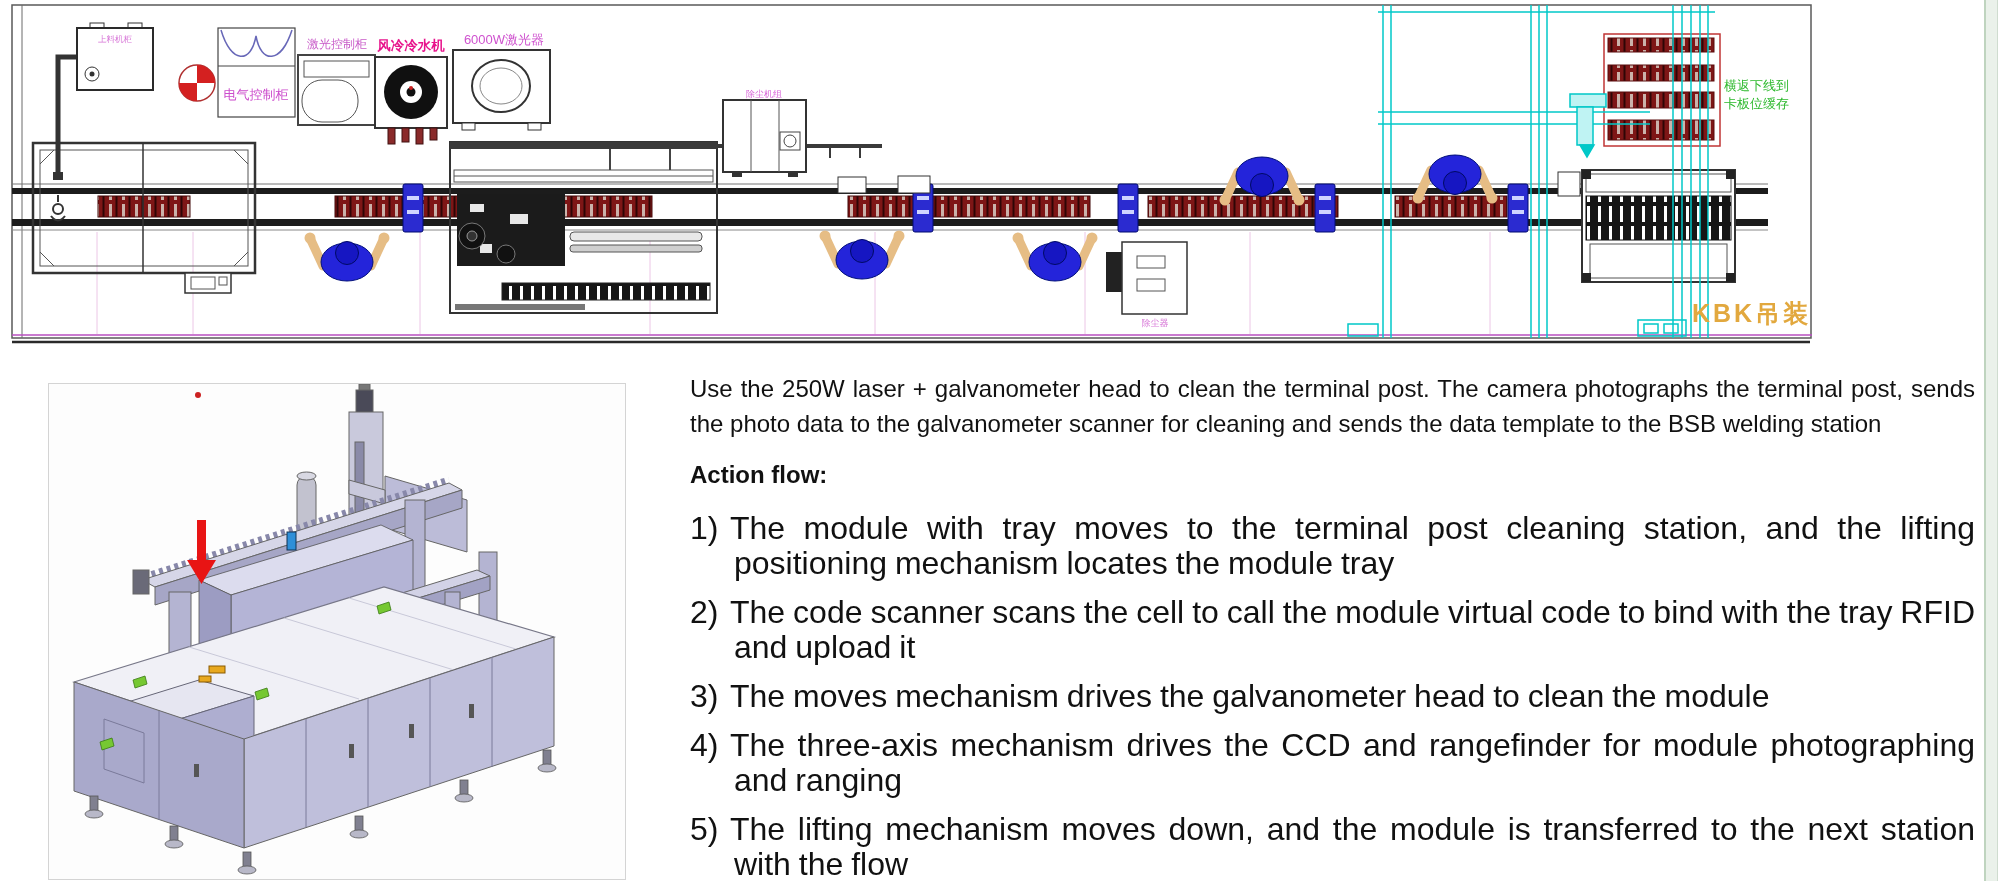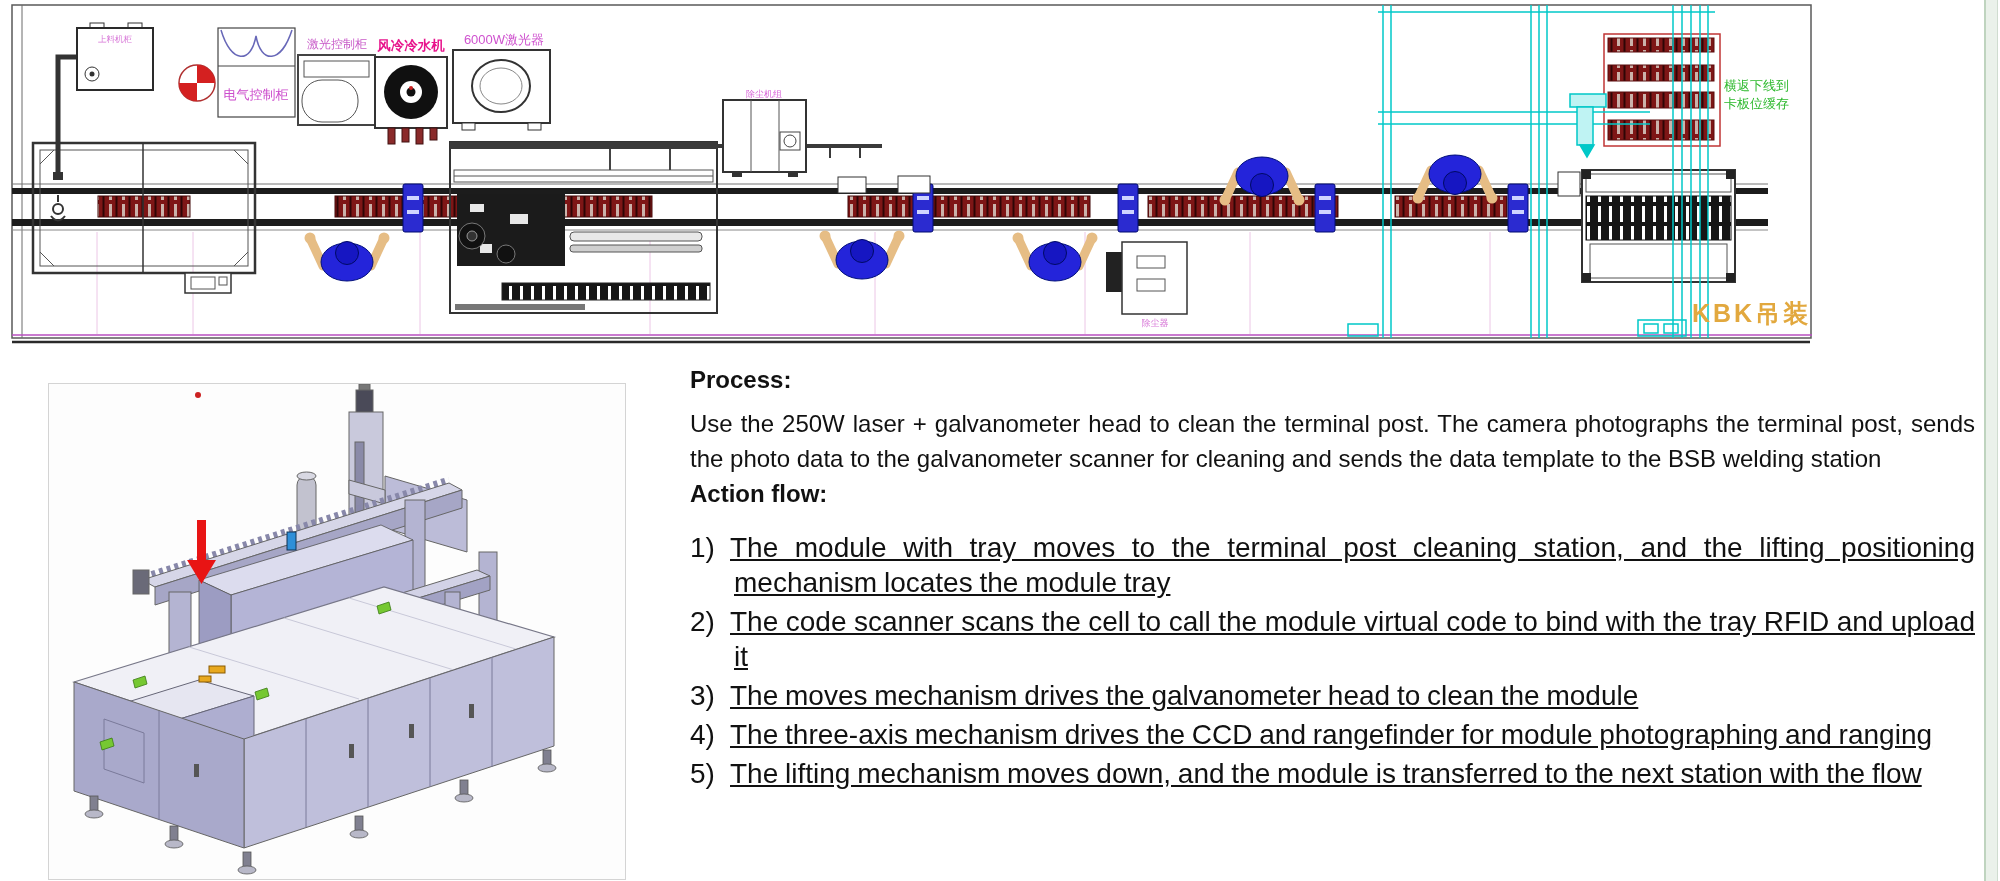--- a/index.html
+++ b/index.html
@@ -7,25 +7,25 @@
           font-family:"Liberation Sans",sans-serif;color:#111;}
   #cad-wrap{position:absolute;left:10px;top:4px;width:1802px;height:340px;}
   #green-strip{position:absolute;left:1984px;top:0;width:11px;height:881px;
                background:#eaf1ea;border-left:2px solid #bfd4bf;border-right:1px solid #cfdccf;}
   #photo-wrap{position:absolute;left:48px;top:383px;width:576px;height:495px;
               border:1px solid #d4d4d4;background:#fdfdfd;}
   #text-panel{position:absolute;left:690px;top:362px;width:1285px;}
   .hline{font-size:24px;font-weight:bold;line-height:35px;}
   .hline .colon{font-weight:bold;}
   .para{font-size:24px;line-height:35px;text-align:justify;text-align-last:left;margin-top:9px;}
-  .h2{margin-top:0;}
+  .h2{margin-top:16px;}
   .steps{margin-top:19px;}
-  .step{font-size:28px;line-height:35px;text-align:justify;text-align-last:left;
-        padding-left:44px;text-indent:-44px;word-spacing:-1px;text-decoration:underline;}
-  .step + .step{margin-top:4px;}
+  .step{font-size:32px;line-height:35px;text-align:justify;text-align-last:left;
+        padding-left:44px;text-indent:-44px;word-spacing:-1px;}
+  .step + .step{margin-top:14px;}
   .step .num{display:inline-block;width:40px;text-indent:0;}
   svg text{font-family:sans-serif;}
 </style>
 </head>
 <body>
 
 <div id="screen">
 
   <div id="cad-wrap">
   <svg width="1802" height="340" viewBox="0 0 1802 340">
@@ -386,21 +386,20 @@
     </g>
 
     <g>
       <rect x="148" y="136" width="9" height="42" fill="#e81414"></rect>
       <polygon points="138,176 167,176 152.5,200" fill="#e81414"></polygon>
     </g>
   </svg>
   </div>
 
   <div id="text-panel">
-    <div class="hline"><span>Process</span><span class="colon">:</span></div>
     <div class="para">Use the 250W laser + galvanometer head to clean the terminal post. The camera photographs the terminal post, sends the photo data to the galvanometer scanner for cleaning and sends the data template to the BSB welding station</div>
     <div class="hline h2"><span>Action flow</span><span class="colon">:</span></div>
     <div class="steps">
       <div class="step"><span class="num">1)</span><span>The module with tray moves to the terminal post cleaning station, and the lifting positioning mechanism locates the module tray</span></div>
       <div class="step"><span class="num">2)</span><span>The code scanner scans the cell to call the module virtual code to bind with the tray RFID and upload it</span></div>
       <div class="step"><span class="num">3)</span><span>The moves mechanism drives the galvanometer head to clean the module</span></div>
       <div class="step"><span class="num">4)</span><span>The three-axis mechanism drives the CCD and rangefinder for module photographing and ranging</span></div>
       <div class="step"><span class="num">5)</span><span>The lifting mechanism moves down, and the module is transferred to the next station with the flow</span></div>
     </div>
   </div>

